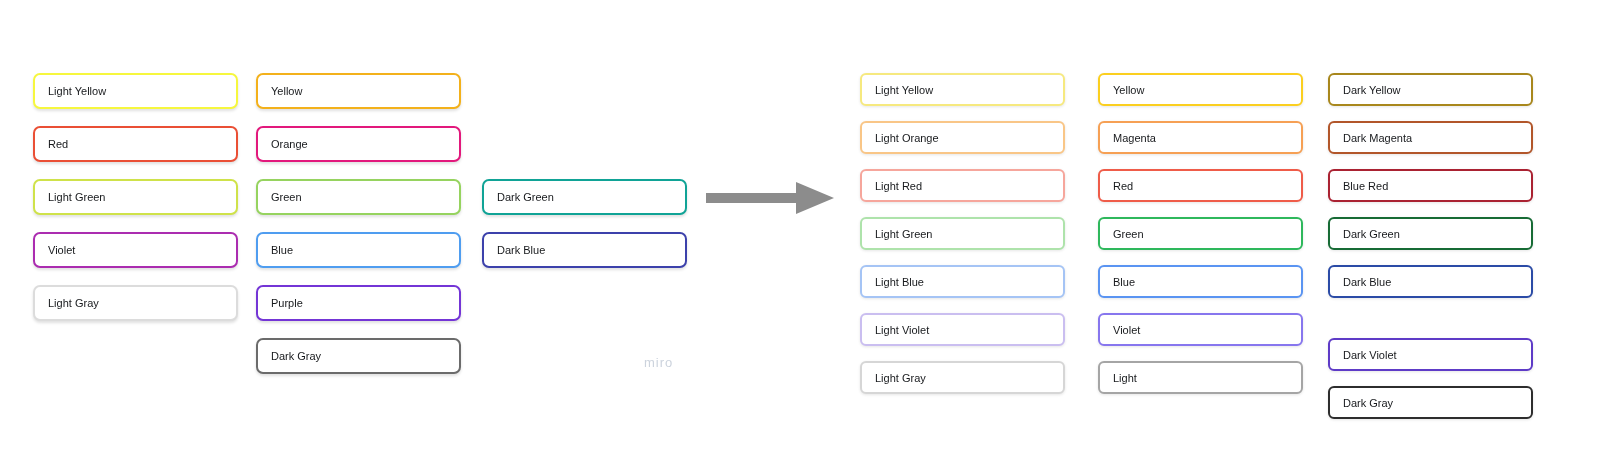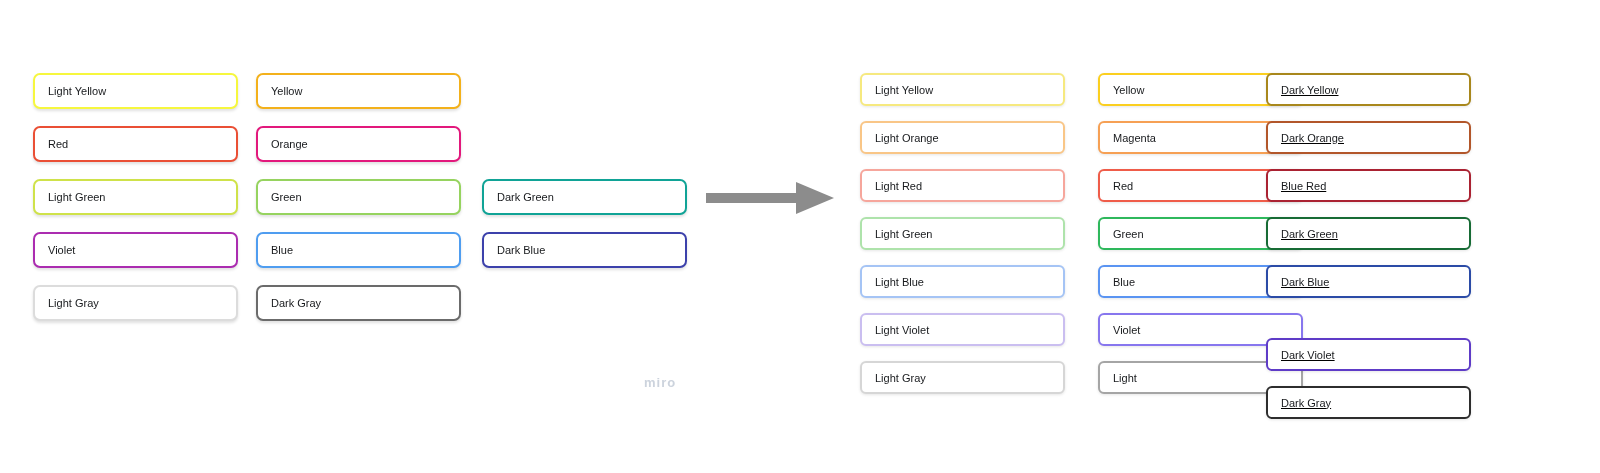--- a/index.html
+++ b/index.html
@@ -26,30 +26,30 @@
   .note-old{height:36px;border-radius:7px;}
   .note-new{height:33px;border-radius:6px;box-shadow:0 1px 3px rgba(0,0,0,0.10);}
   .note-label{
     font-size:11px;
     color:#17191c;
     white-space:nowrap;
   }
   .arrow-svg{position:absolute;left:706px;top:178px;}
   .watermark{
     position:absolute;left:644px;top:355px;
-    font-size:13px;font-weight:bold;
-    color:#ccd3dd;letter-spacing:1px;margin-top:20px;
+    font-size:13px;font-weight:normal;
+    color:#ccd3dd;letter-spacing:1px;
   }
   
   #old-c1{left:33px;top:73px;}
   #old-c2{left:256px;top:73px;}
   #old-c3{left:482px;top:179px;}
   #new-c1{left:860px;top:73px;}
   #new-c2{left:1098px;top:73px;}
-  #new-c3{left:1266px;top:73px;text-decoration:underline;}
+  #new-c3{left:1328px;top:73px;}
 </style>
 </head>
 <body>
 
 <div class="canvas">
 
   <div class="palette">
     <div class="col col-old" id="old-c1">
       <div class="note note-old" style="border-color: rgb(246, 247, 62);">
           <span class="note-label">Light Yellow</span>
@@ -72,20 +72,23 @@
           <span class="note-label">Yellow</span>
         </div>
       <div class="note note-old" style="border-color: rgb(226, 24, 124);">
           <span class="note-label">Orange</span>
         </div>
       <div class="note note-old" style="border-color: rgb(150, 211, 95);">
           <span class="note-label">Green</span>
         </div>
       <div class="note note-old" style="border-color: rgb(79, 157, 240);">
           <span class="note-label">Blue</span>
+        </div>
+      <div class="note note-old" style="border-color: rgb(116, 53, 214);">
+          <span class="note-label">Purple</span>
         </div>
       <div class="note note-old" style="border-color: rgb(107, 107, 107);">
           <span class="note-label">Dark Gray</span>
         </div>
     </div>
     <div class="col col-old" id="old-c3">
       <div class="note note-old" style="border-color: rgb(16, 163, 150);">
           <span class="note-label">Dark Green</span>
         </div>
       <div class="note note-old" style="border-color: rgb(60, 65, 171);">
@@ -146,21 +149,21 @@
         </div>
       <div class="note note-new" style="border-color: rgb(165, 165, 165);">
           <span class="note-label">Light</span>
         </div>
     </div>
     <div class="col col-new" id="new-c3">
       <div class="note note-new" style="border-color: rgb(168, 135, 28);">
           <span class="note-label">Dark Yellow</span>
         </div>
       <div class="note note-new" style="border-color: rgb(178, 86, 42);">
-          <span class="note-label">Dark Orange</span>
+          <span class="note-label">Dark Magenta</span>
         </div>
       <div class="note note-new" style="border-color: rgb(170, 34, 50);">
           <span class="note-label">Blue Red</span>
         </div>
       <div class="note note-new" style="border-color: rgb(23, 107, 53);">
           <span class="note-label">Dark Green</span>
         </div>
       <div class="note note-new" style="border-color: rgb(43, 75, 166);">
           <span class="note-label">Dark Blue</span>
         </div>

